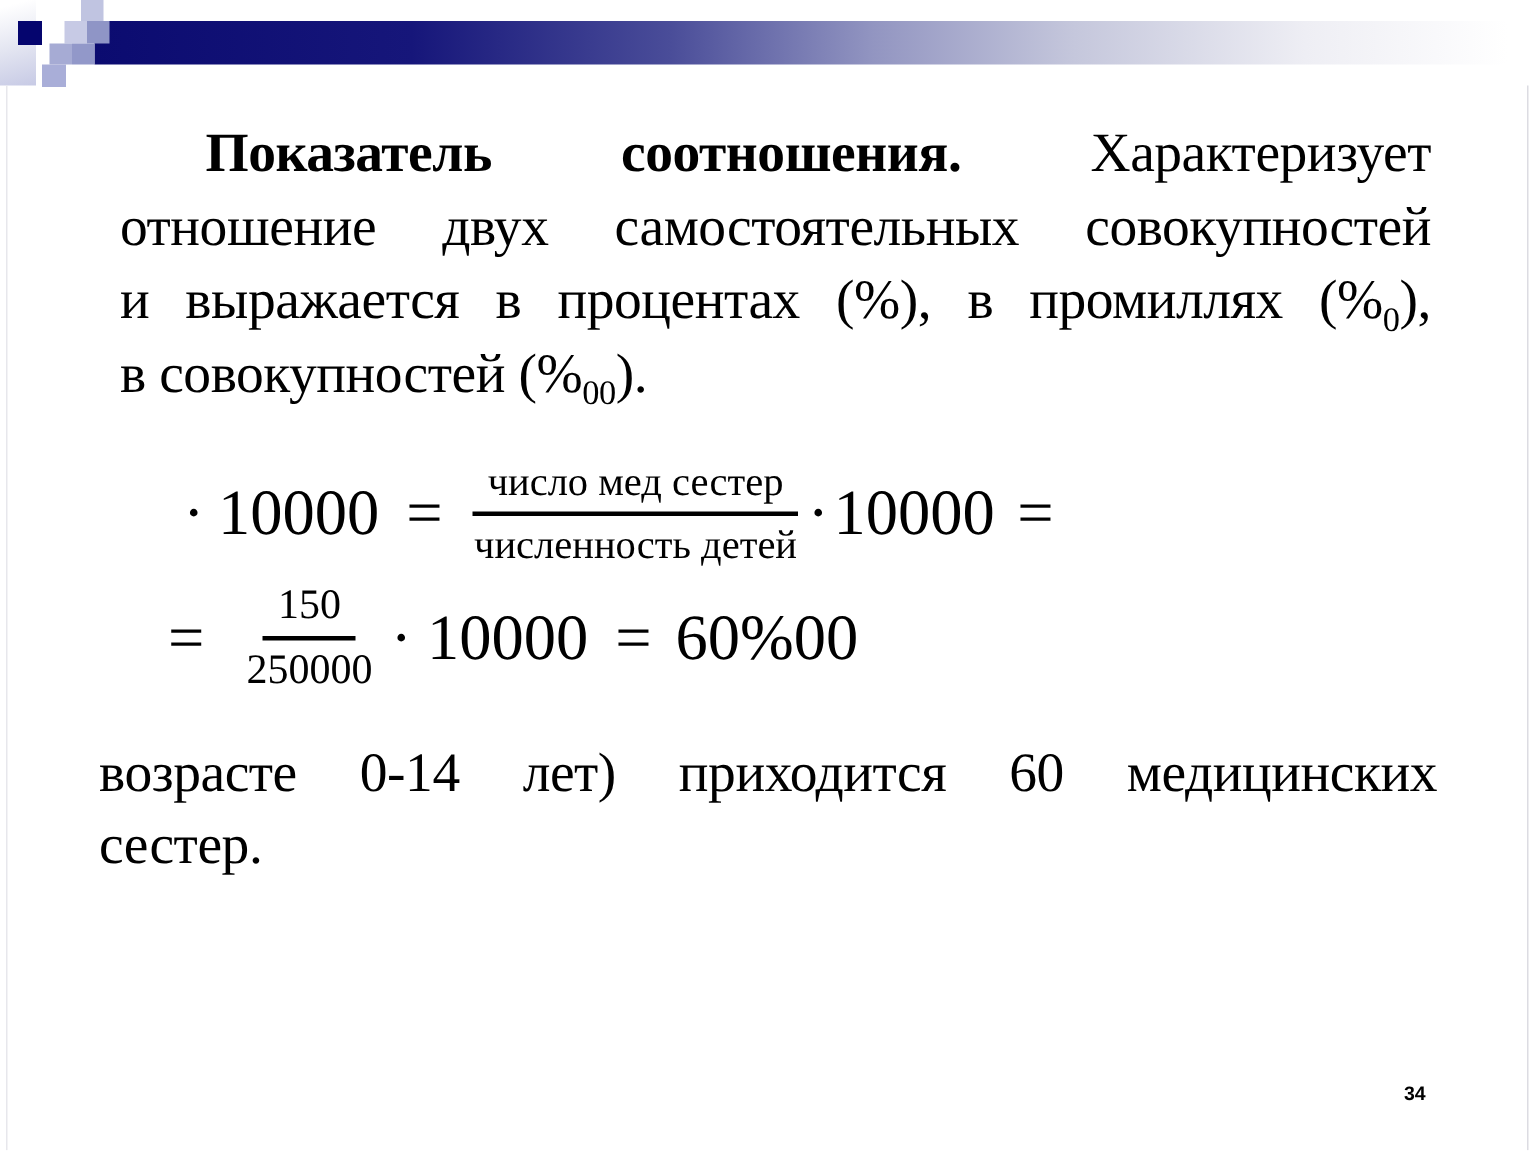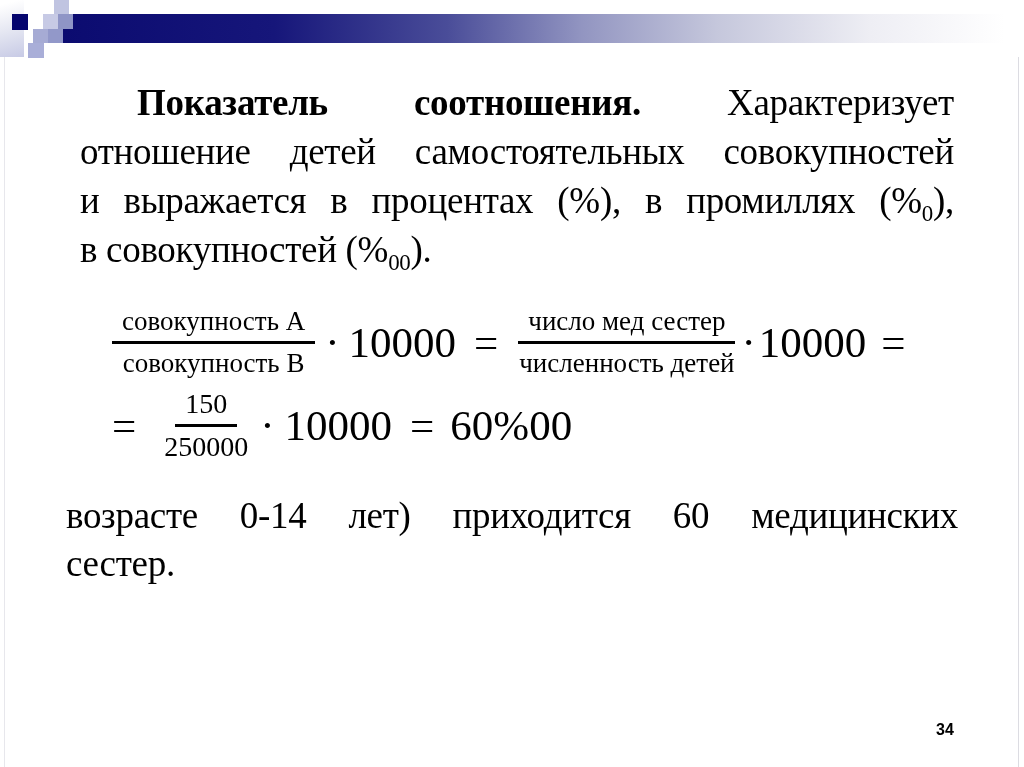--- a/index.html
+++ b/index.html
@@ -63,21 +63,21 @@
   
   .answer {
     position:absolute; left:66px; top:492px; width:892px;
     font-size:37px; line-height:48px; letter-spacing:-0.3px;
   }
   .answer .l-last { text-align:left; }
 
   
   .page-number {
     position:absolute; left:936px; top:721px;
-    font-family:"Liberation Sans", sans-serif; font-weight:bold; font-size:16px;
+    font-family:"Liberation Sans", sans-serif; font-weight:bold; font-size:13px;
   }
 </style>
 </head>
 <body>
 
 <div class="slide">
 
   <div>
     <div class="title-bar"></div>
     <div class="gradient-strip"></div>
@@ -87,31 +87,27 @@
     <div class="sq sq-m1"></div>
     <div class="sq sq-m2"></div>
     <div class="sq sq-m3"></div>
     <div class="sq sq-m4"></div>
     <div class="left-edge-line"></div>
     <div class="right-edge-line"></div>
   </div>
 
   <div class="intro">
     <div class="just l1"><span class="bold">Показатель соотношения.</span><span> Характеризует</span></div>
-    <div class="just">отношение детей самостоятельных совокупностей</div>
+    <div class="just">отношение двух самостоятельных совокупностей</div>
     <div class="just"><span>и выражается в процентах (%), в промиллях (%</span><sub>0</sub><span>),</span></div>
     <div><span>в совокупностей (%</span><sub>00</sub><span>).</span></div>
   </div>
 
   <div class="formula">
     <div class="f-row">
-      <span class="frac">
-        <span class="num">совокупность А</span>
-        <span class="den">совокупность В</span>
-      </span>
       <span class="big m-dot1">·</span>
       <span class="big">10000</span>
       <span class="big m-eq1">=</span>
       <span class="frac m-f2">
         <span class="num">число мед сестер</span>
         <span class="den">численность детей</span>
       </span>
       <span class="big m-dot2">·</span>
       <span class="big">10000</span>
       <span class="big m-eq2">=</span>

